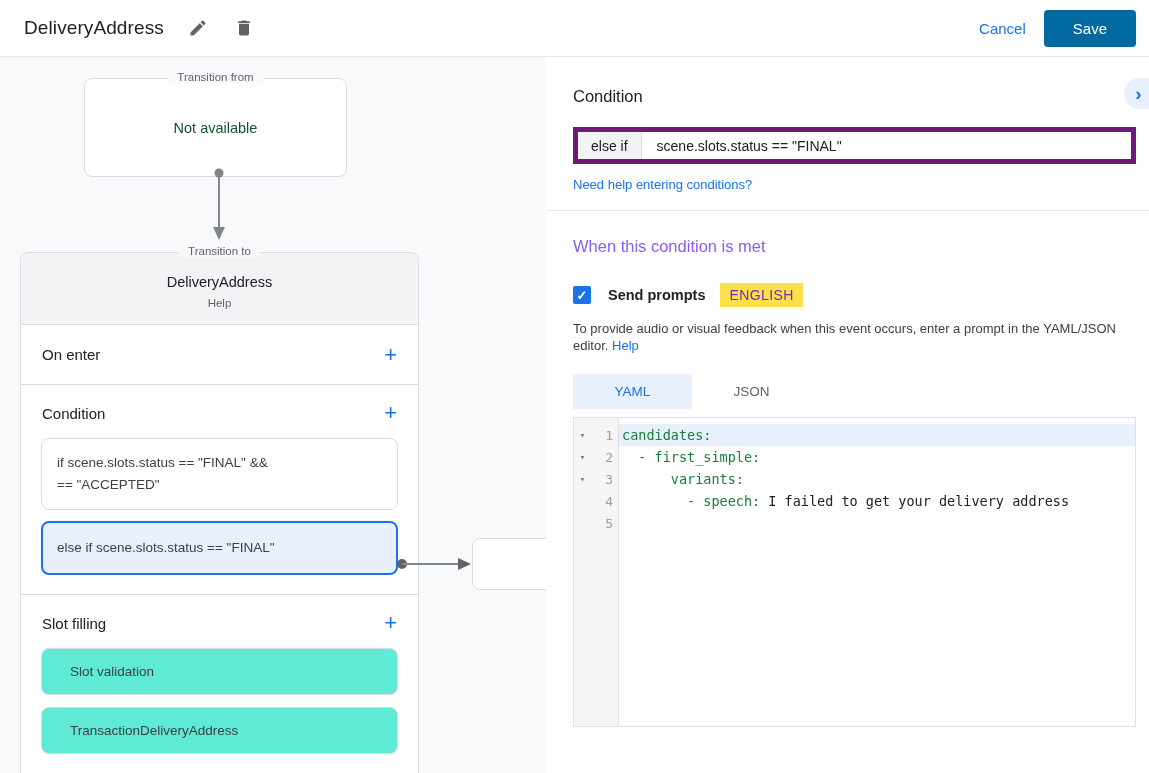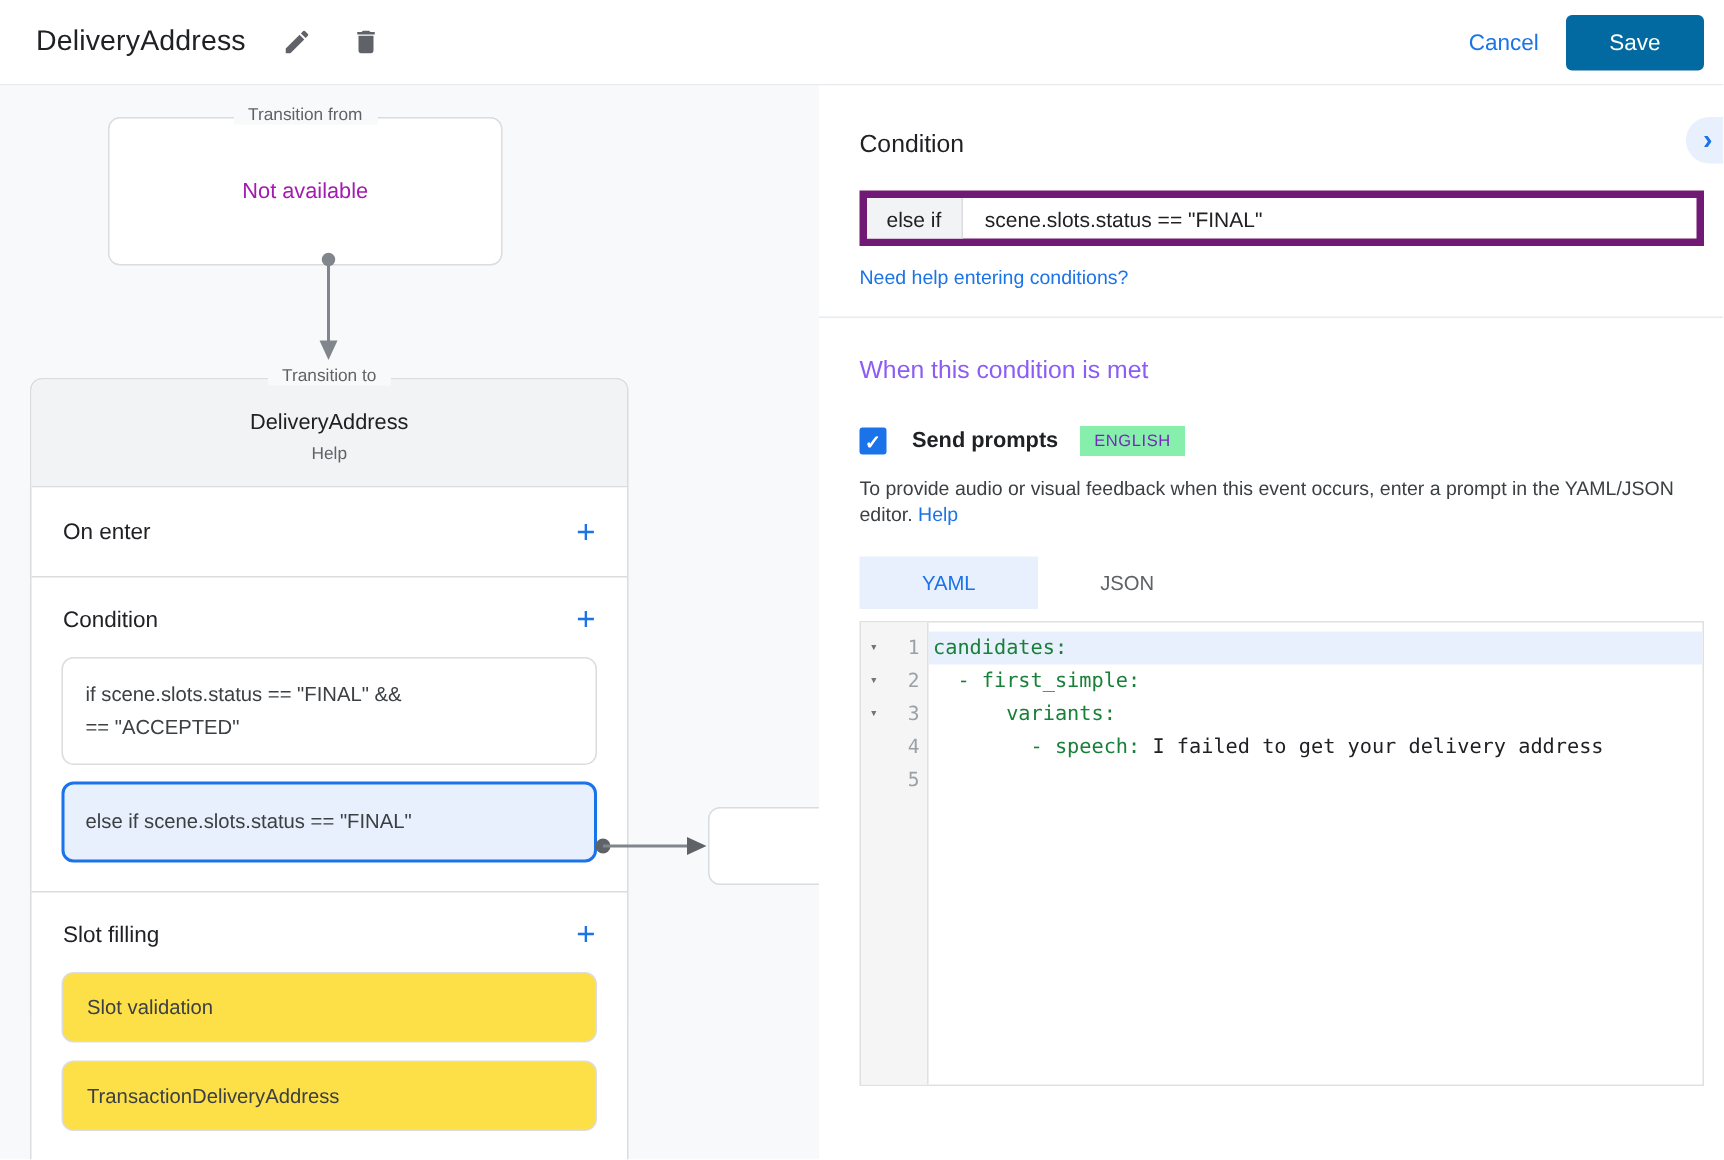--- a/index.html
+++ b/index.html
@@ -19,24 +19,24 @@
   .save-btn { background:#0369a1; color:#fff; border:none; border-radius:4px;
     font-size:15px; font-weight:500; padding:10px 29px; cursor:pointer; font-family:inherit; }
 
   
   .main { display:flex; height:716px; }
 
   
   .canvas { width:546px; background:#f8f9fa; position:relative; overflow:hidden; flex:none; }
   .flow-label { position:absolute; top:-8px; left:50%; transform:translateX(-50%);
     background:#f8f9fa; padding:0 10px; font-size:11.5px; color:#5f6368; white-space:nowrap; }
-  .from-box { position:absolute; left:72px; top:21px; width:263px; height:99px;
+  .from-box { position:absolute; left:84px; top:21px; width:263px; height:99px;
     background:#fff; border:1px solid #dadce0; border-radius:8px;
     display:flex; align-items:center; justify-content:center; }
-  .from-box .node-text { font-size:14.5px; color:#a21caf; }
+  .from-box .node-text { font-size:14.5px; color:#14532d; }
   .arrow-svg { position:absolute; pointer-events:none; }
 
   .scene-card { position:absolute; left:20px; top:195px; width:399px; height:700px;
     background:#fff; border:1px solid #dadce0; border-radius:8px; }
   .scene-card-header { background:#f1f3f4; border-bottom:1px solid #dadce0;
     border-radius:8px 8px 0 0; text-align:center; padding:21px 0 15px; }
   .scene-card-title { font-size:14.5px; color:#202124; margin-bottom:7px; }
   .scene-card-sub { font-size:11.5px; color:#5f6368; }
 
   .card-row { display:flex; align-items:center; justify-content:space-between;
@@ -46,22 +46,22 @@
     cursor:pointer; line-height:1; padding:0; font-family:inherit; }
 
   .card-section { padding:17px 20px 19px; border-bottom:1px solid #dadce0; }
   .section-head { display:flex; align-items:center; justify-content:space-between;
     margin-bottom:14px; padding:0 1px; }
   .cond-box { border:1px solid #dadce0; border-radius:8px; background:#fff;
     padding:13px 15px; font-size:13.5px; color:#3c4043; line-height:22px;
     margin-bottom:11px; cursor:pointer; }
   .cond-box.selected { background:#e8f0fe; border:2px solid #1a73e8;
     padding:14px 14px; margin-bottom:0; }
-  .slot-box { border:1px solid #dadce0; border-radius:8px; background:#fde047;
-    padding:15px 16px; font-size:13.5px; color:#3c4043; margin-bottom:12px; cursor:pointer; }
+  .slot-box { border:1px solid #dadce0; border-radius:8px; background:#5eead4;
+    padding:15px 28px; font-size:13.5px; color:#3c4043; margin-bottom:12px; cursor:pointer; }
   .slot-box:last-child { margin-bottom:0; }
 
   .target-box { position:absolute; left:472px; top:481px; width:110px; height:52px;
     background:#fff; border:1px solid #dadce0; border-radius:8px; cursor:pointer; }
 
   
   .panel { flex:1; background:#fff; position:relative; overflow:hidden; }
   .panel-inner { padding:0 13px 0 27px; }
   .collapse-btn { position:absolute; top:21px; right:0; width:25px; height:31px;
     background:#e8f0fe; border:none; border-radius:16px 0 0 16px; cursor:pointer;
@@ -77,21 +77,21 @@
     text-decoration:none; cursor:pointer; }
   .panel-divider { border:none; border-top:1px solid #e8eaed; margin:17px -13px 0 -27px; }
 
   .when-title { font-size:16.5px; color:#8b5cf6; margin-top:26px; }
   .cb-row { display:flex; align-items:center; margin-top:27px; }
   .cb-box { width:18px; height:18px; flex:none; cursor:pointer; margin-right:17px; }
   .cb-unchecked { border:2px solid #5f6368; border-radius:2px; background:#fff; }
   .cb-checked { background:#1a73e8; border-radius:2px; color:#fff; display:flex;
     align-items:center; justify-content:center; font-size:13px; font-weight:700; }
   .cb-label { font-size:14.5px; font-weight:700; color:#202124; cursor:pointer; }
-  .lang-badge { margin-left:15px; background:#86efac; color:#7627bb; font-size:11px;
+  .lang-badge { margin-left:15px; background:#fde047; color:#7627bb; font-size:14px;
     font-weight:500; letter-spacing:.4px; padding:4px 9px; }
   .helper-text { margin-top:13px; font-size:13px; color:#3c4043; line-height:17px; width:562px; }
   .inline-link { color:#1a73e8; text-decoration:none; cursor:pointer; }
 
   .tabs { display:flex; margin-top:20px; height:35px; }
   .tab { width:119px; display:flex; align-items:center; justify-content:center;
     font-size:13.5px; font-weight:500; color:#5f6368; cursor:pointer; }
   .tab.active { background:#e8f0fe; color:#1a73e8; }
 
   .editor { margin-top:8px; border:1px solid #e0e0e0; height:310px; display:flex;

